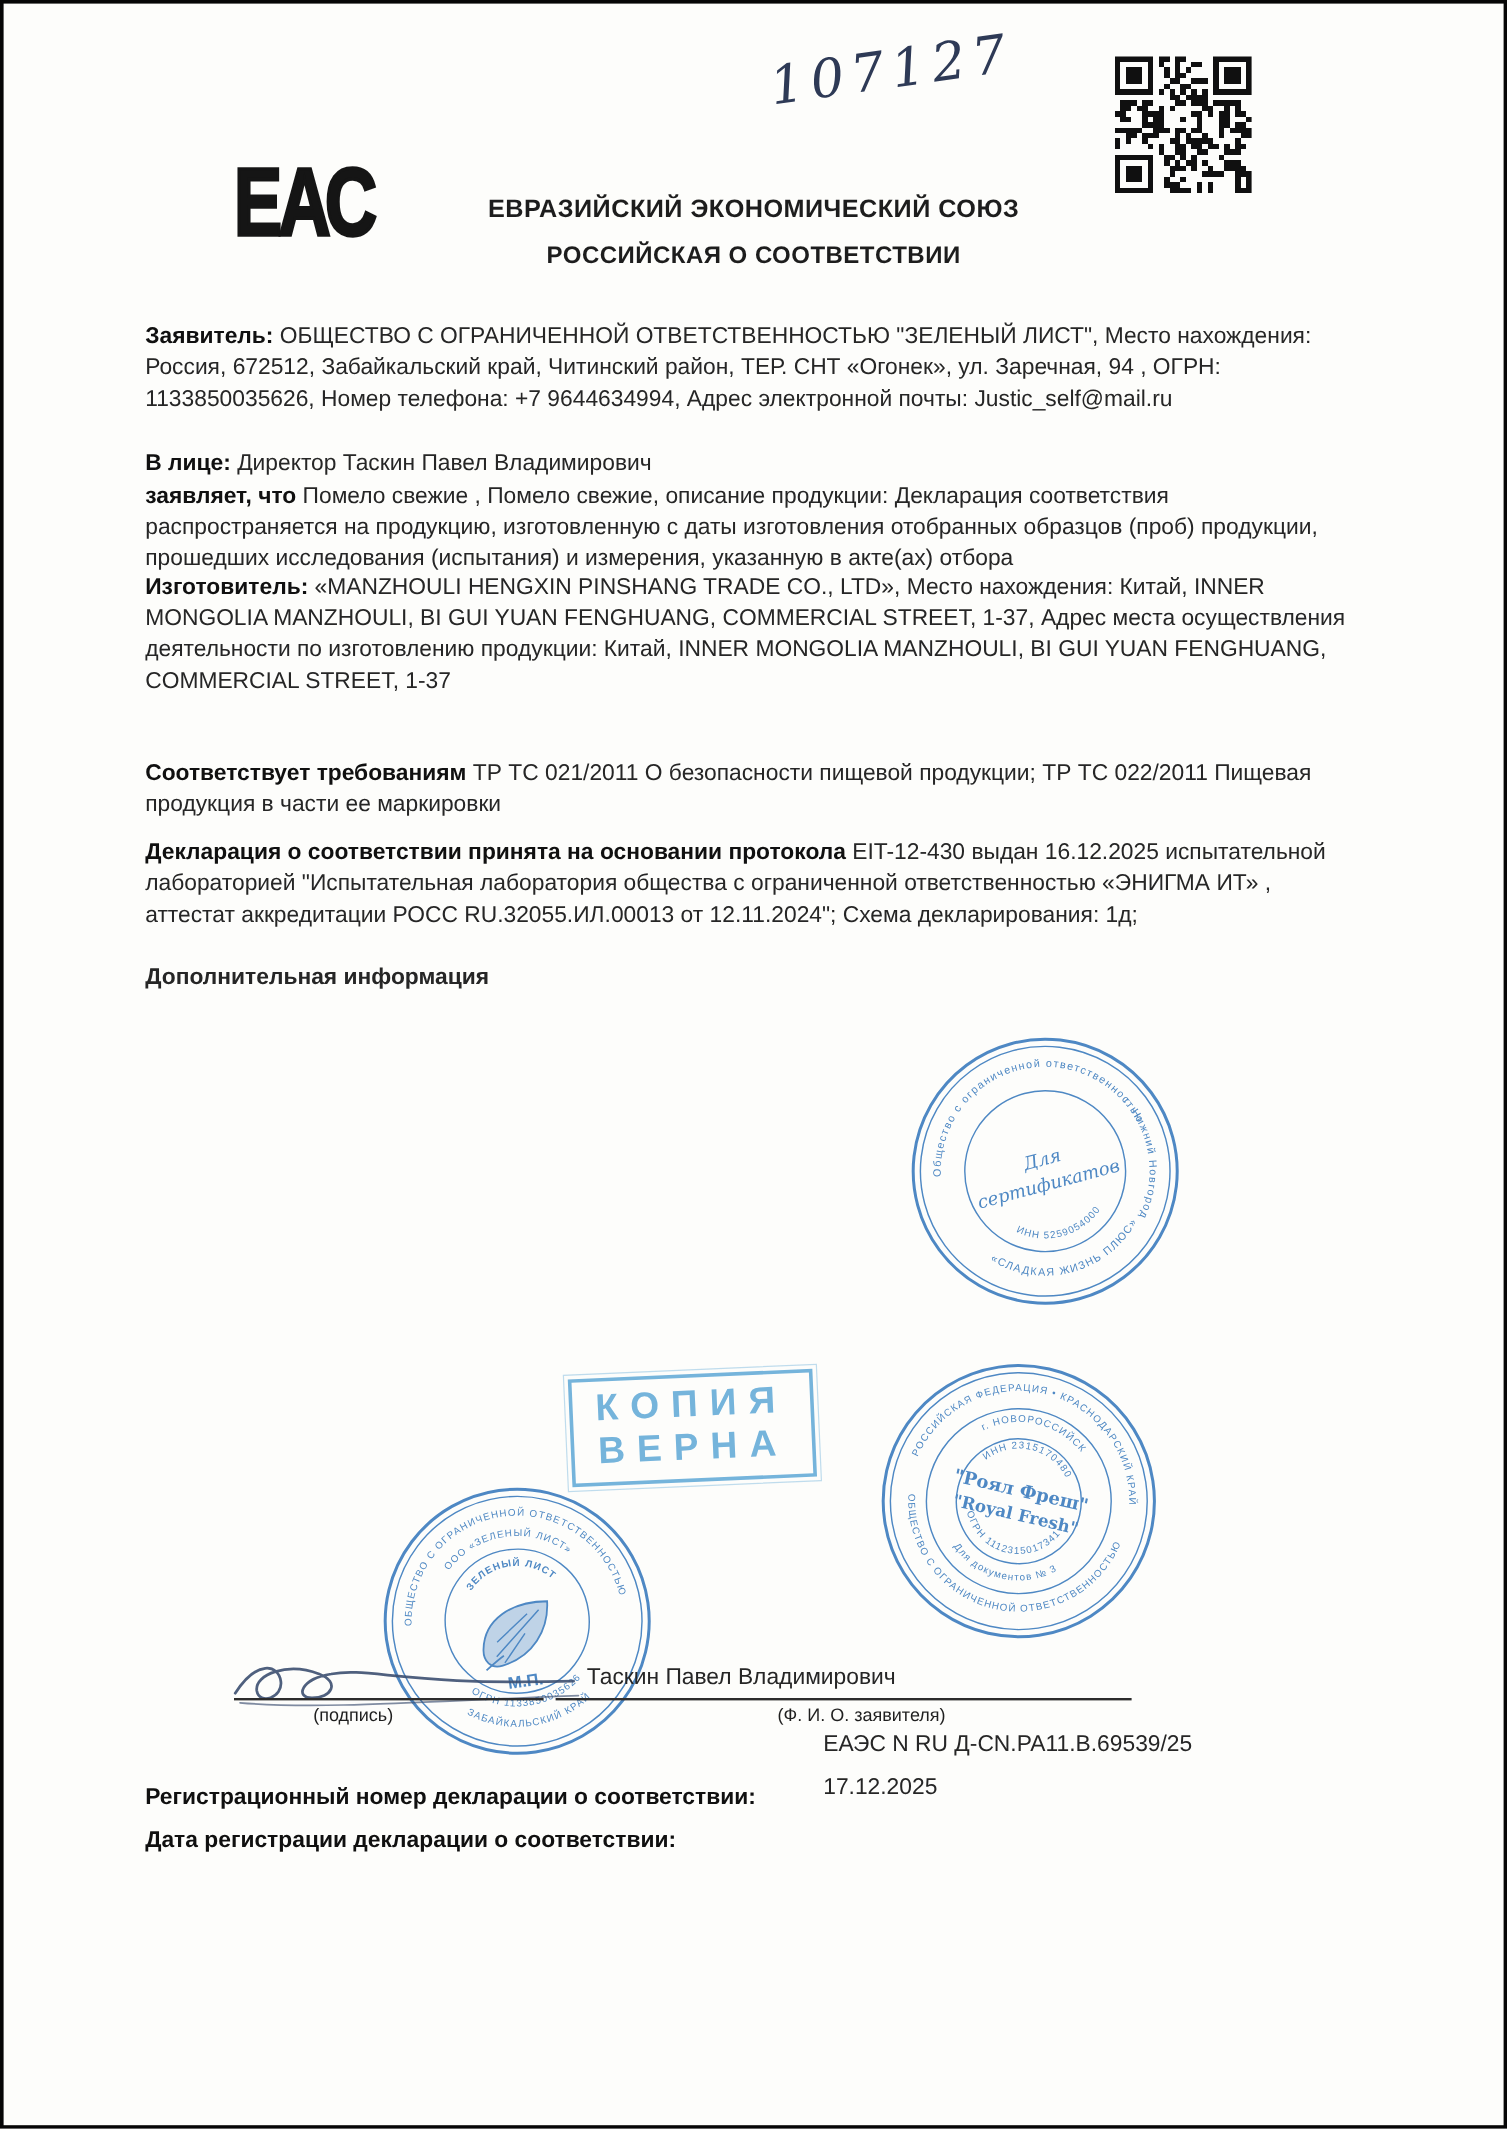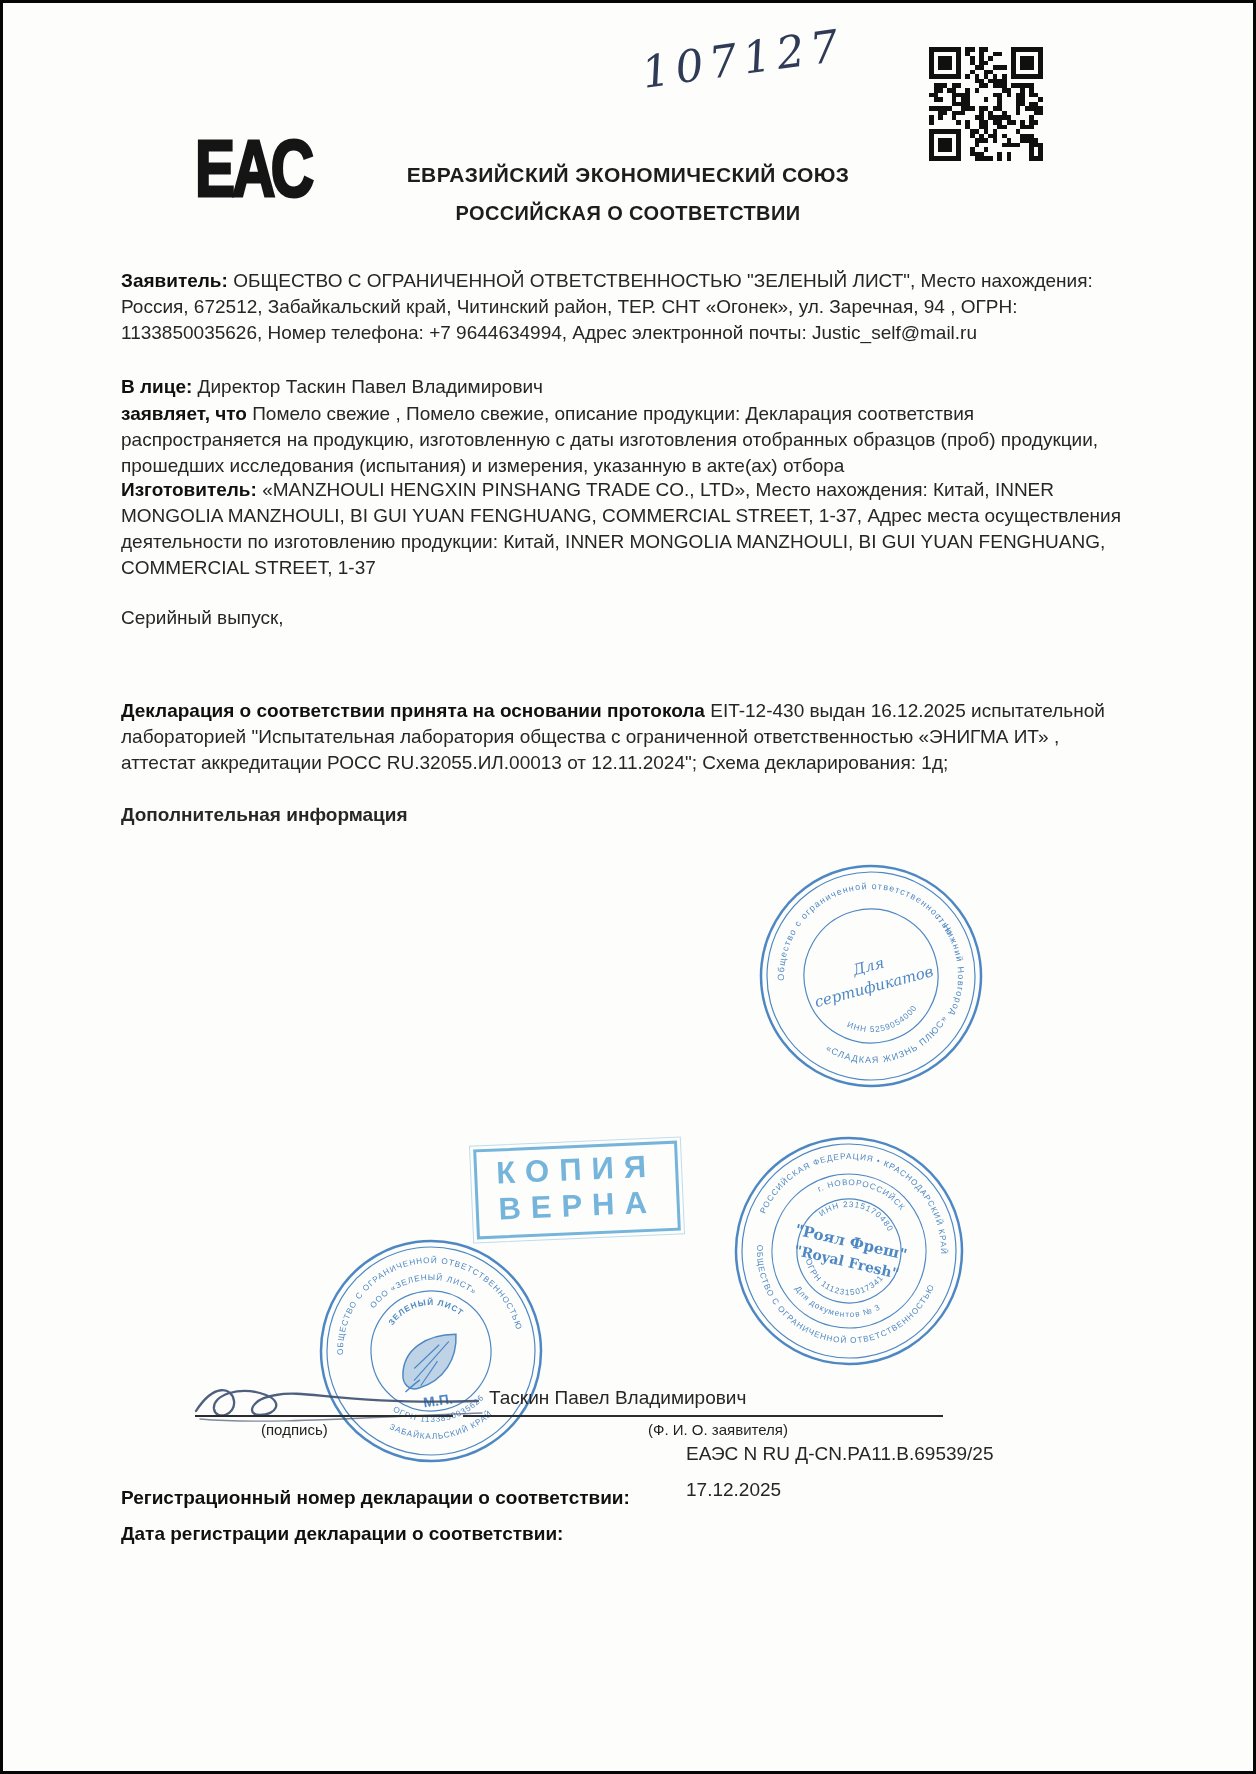--- a/index.html
+++ b/index.html
@@ -358,22 +358,25 @@
   <p class="para" style="top:379px">
     <b>заявляет, что</b>
     <span>Помело свежие , Помело свежие, описание продукции: Декларация соответствия распространяется на продукцию, изготовленную с даты изготовления отобранных образцов (проб) продукции, прошедших исследования (испытания) и измерения, указанную в акте(ах) отбора</span>
   </p>
 
   <p class="para" style="top:455px">
     <b>Изготовитель:</b>
     <span>«MANZHOULI HENGXIN PINSHANG TRADE CO., LTD», Место нахождения: Китай, INNER MONGOLIA MANZHOULI, BI GUI YUAN FENGHUANG, COMMERCIAL STREET, 1-37, Адрес места осуществления деятельности по изготовлению продукции: Китай, INNER MONGOLIA MANZHOULI, BI GUI YUAN FENGHUANG, COMMERCIAL STREET, 1-37</span>
   </p>
 
-  <p class="para" style="top:583px">Серийный выпуск,</p>
-
+
+  <p class="para" style="top:610px">
+    <b>Соответствует требованиям</b>
+    <span>ТР ТС 021/2011 О безопасности пищевой продукции; ТР ТС 022/2011 Пищевая продукция в части ее маркировки</span>
+  </p>
 
   <p class="para" style="top:676px">
     <b>Декларация о соответствии принята на основании протокола</b>
     <span>EIT-12-430 выдан 16.12.2025 испытательной лабораторией "Испытательная лаборатория общества с ограниченной ответственностью «ЭНИГМА ИТ» , аттестат аккредитации РОСС RU.32055.ИЛ.00013 от 12.11.2024"; Схема декларирования: 1д;</span>
   </p>
 
   <p class="para" style="top:780px;font-weight:bold">Дополнительная информация</p>
 
 
   <svg class="stamp" style="top:858px;left:753px;transform:rotate(-15deg)" width="230" height="230" viewBox="0 0 230 230">

